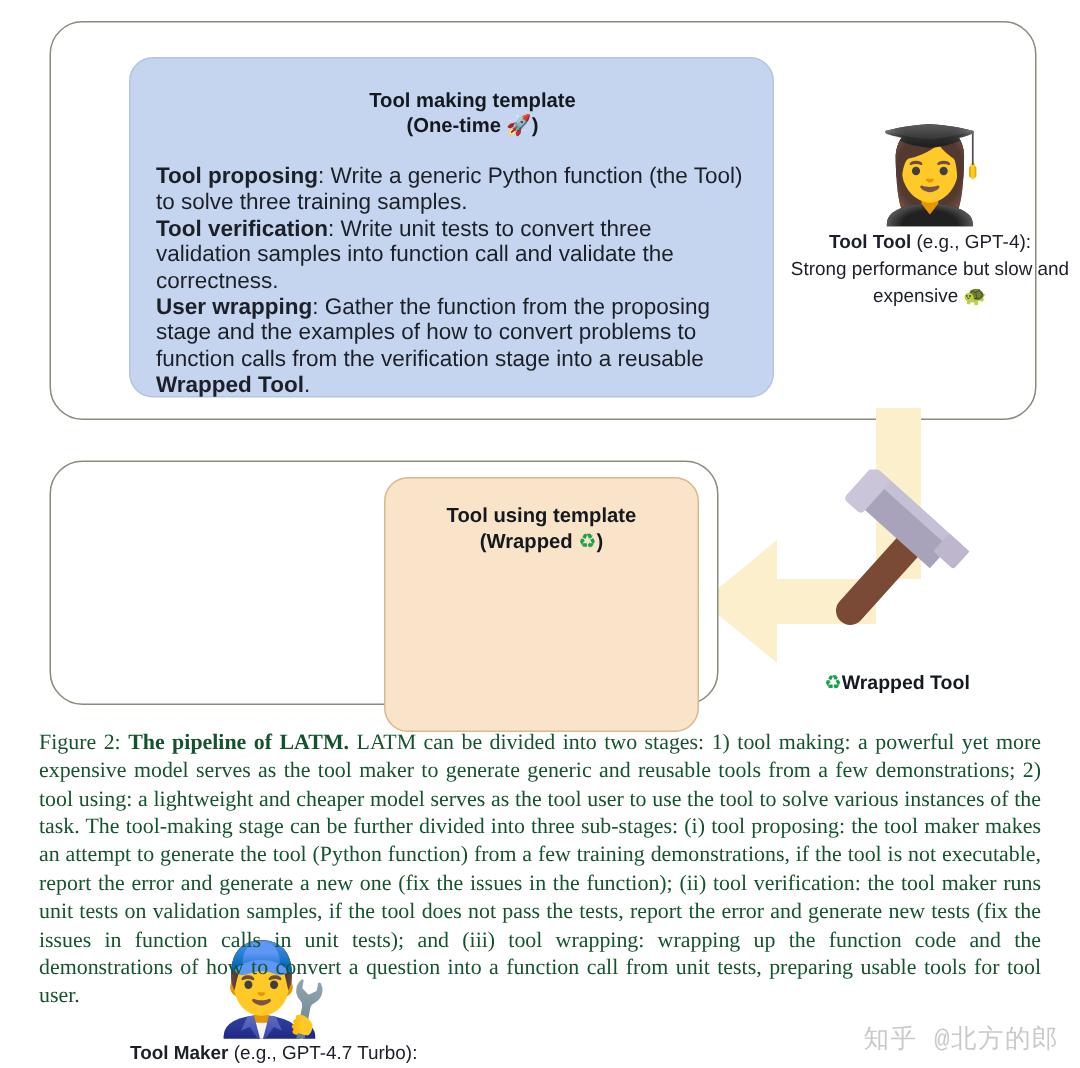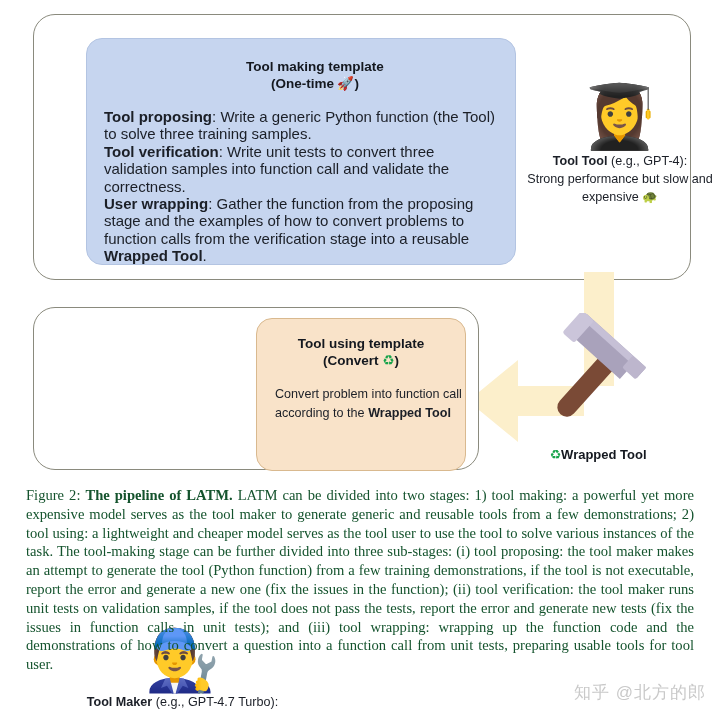--- a/index.html
+++ b/index.html
@@ -45,21 +45,21 @@
     border-radius: 16px;
   }
   #box-making {
     left: 52px; top: 23px;
     width: 430px; height: 227px;
     background: #c6d5ef;
     border: 1px solid #b3c4e2;
   }
   #box-using {
     left: 256px; top: 318px;
-    width: 210px; height: 153px;
+    width: 210px; height: 170px;
     background: #f9e3c9;
     border: 1px solid #d9b98f;
   }
 
   .box-title {
     text-align: center;
     font-weight: bold;
     font-size: 13.5px;
     color: #14181f;
     line-height: 17px;
@@ -160,21 +160,21 @@
     text-align: justify;
   }
   #caption b { font-weight: bold; }
 
   
   #watermark {
     position: absolute;
     right: 14px; bottom: 8px;
     font-size: 17px;
     color: #c9c9c9;
-    font-family: Liberation Sans, sans-serif;
+    font-family: Liberation Mono, monospace;
     letter-spacing: 1px;
     white-space: nowrap;
   }
 </style>
 </head>
 <body>
 
 <div id="page">
 
   <div id="figure">
@@ -234,24 +234,21 @@
         <div class="persona-caption">
           <b>Tool Maker</b><span> (e.g., GPT-4.7 Turbo):</span><br>
           
         </div>
       </div>
     </div>
 
     <div class="inner-box" id="box-using">
       <div class="box-title">
         <span>Tool using template</span><br>
-        <span><span>(Convert </span><span class="recycle-inline">♻</span><span>)</span></span>
-      </div>
-      <div class="box-body">
-        <span>Convert problem into function call according to the </span><b>Wrapped Tool</b>
+        <span><span>(Wrapped </span><span class="recycle-inline">♻</span><span>)</span></span>
       </div>
     </div>
 
   </div>
 
   <div id="caption">
     <span>Figure 2: </span><b>The pipeline of LATM.</b><span> LATM can be divided into two stages: 1) tool making: a powerful yet more expensive model serves as the tool maker to generate generic and reusable tools from a few demonstrations; 2) tool using: a lightweight and cheaper model serves as the tool user to use the tool to solve various instances of the task. The tool-making stage can be further divided into three sub-stages: (i) tool proposing: the tool maker makes an attempt to generate the tool (Python function) from a few training demonstrations, if the tool is not executable, report the error and generate a new one (fix the issues in the function); (ii) tool verification: the tool maker runs unit tests on validation samples, if the tool does not pass the tests, report the error and generate new tests (fix the issues in function calls in unit tests); and (iii) tool wrapping: wrapping up the function code and the demonstrations of how to convert a question into a function call from unit tests, preparing usable tools for tool user.</span>
   </div>
 
   <div id="watermark">知乎 @北方的郎</div>

